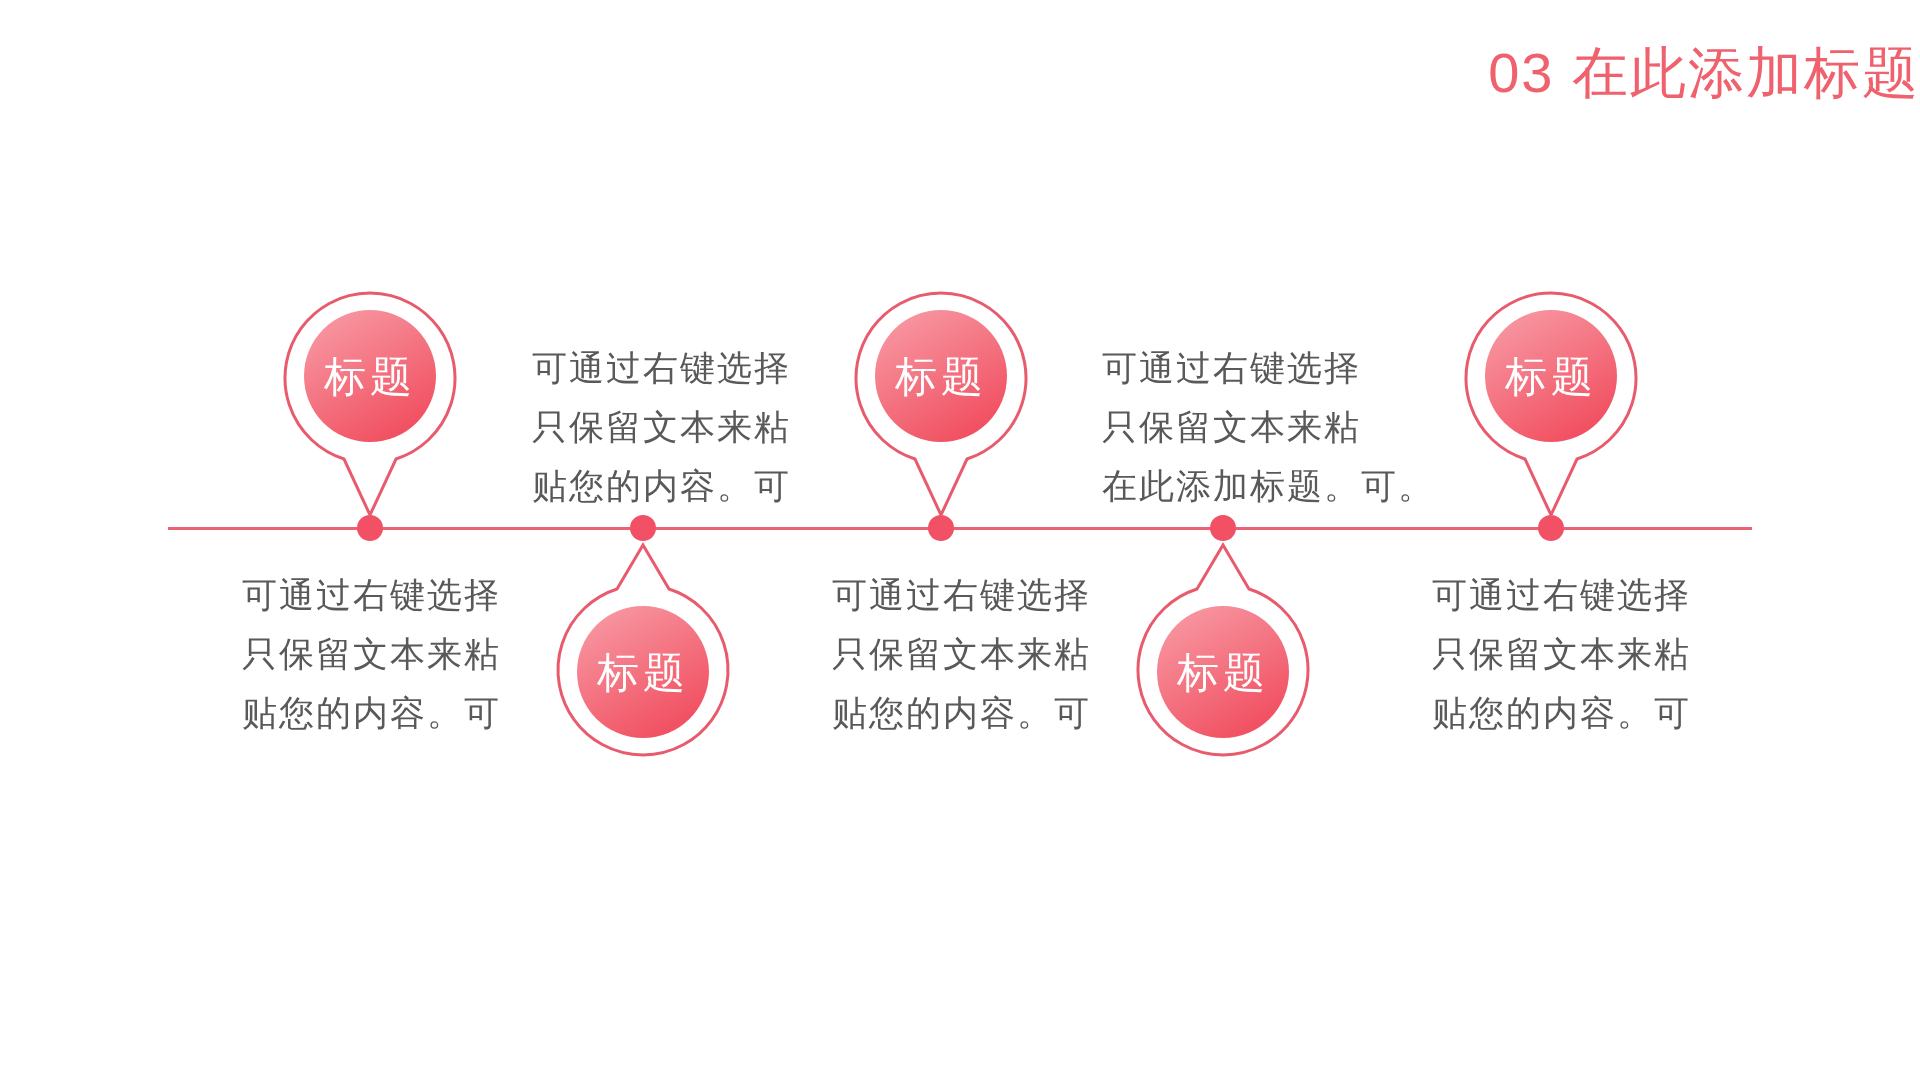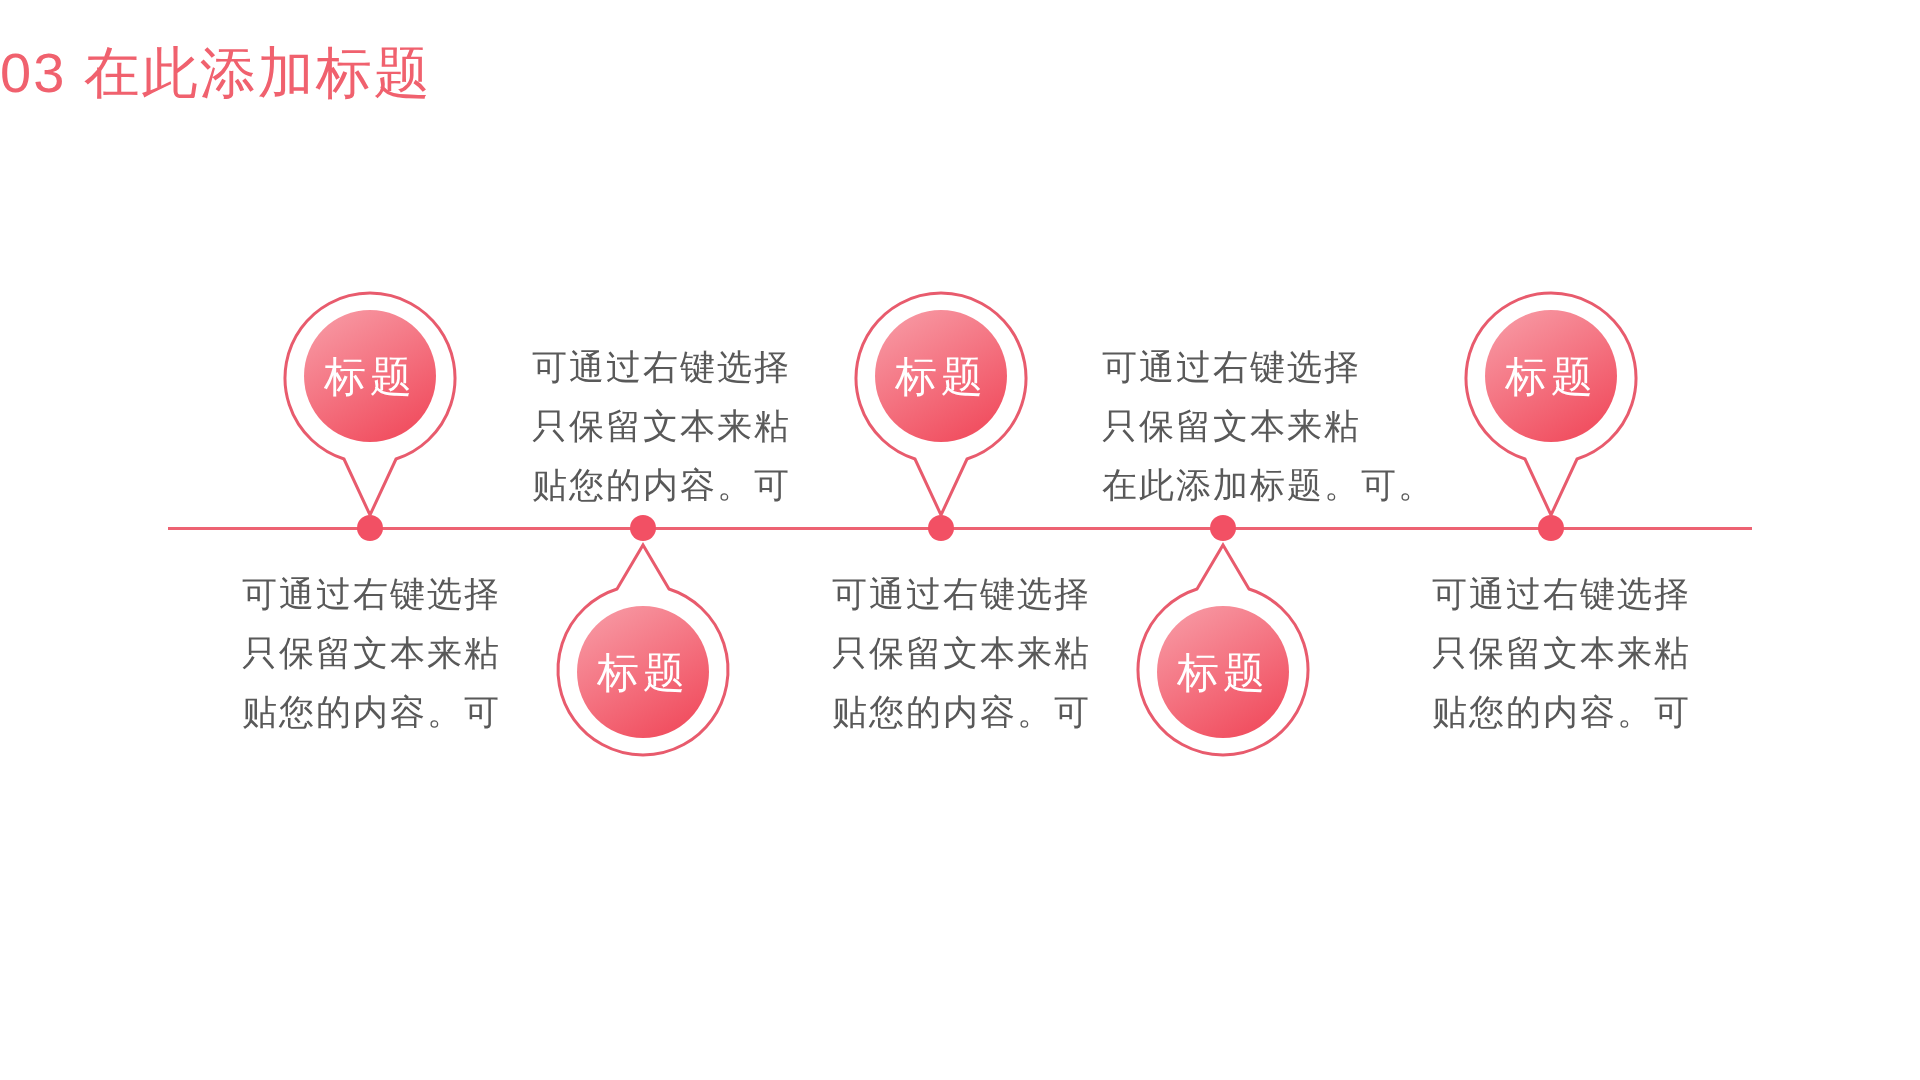--- a/index.html
+++ b/index.html
@@ -9,21 +9,21 @@
     overflow: hidden;
     font-family: "Liberation Sans", "DejaVu Sans", sans-serif;
     position: relative;
   }
   .slide { position: absolute; inset: 0; width: 1920px; height: 1080px; background: #ffffff; }
 
   .slide-title {
     position: absolute;
     top: 36px; left: 0; width: 1920px;
     margin: 0;
-    text-align: left;
+    text-align: right;
     font-size: 56px;
     font-weight: 400;
     letter-spacing: 2px;
     color: #f0616e;
   }
 
   .timeline-line {
     position: absolute;
     left: 168px; top: 527px;
     width: 1584px; height: 3px;
@@ -49,21 +49,21 @@
 
   .text-block {
     position: absolute;
     width: 320px;
     color: #595959;
     font-size: 35px;
     line-height: 59px;
     letter-spacing: 2px;
     white-space: nowrap;
   }
-  .text-line { height: 59px; font-family: Liberation Serif, serif; }
+  .text-line { height: 59px; }
 
   .defs-holder { position: absolute; width: 0; height: 0; }
 </style>
 </head>
 <body>
 
 <div class="slide">
 
   <svg class="defs-holder" aria-hidden="true">
     <defs>

